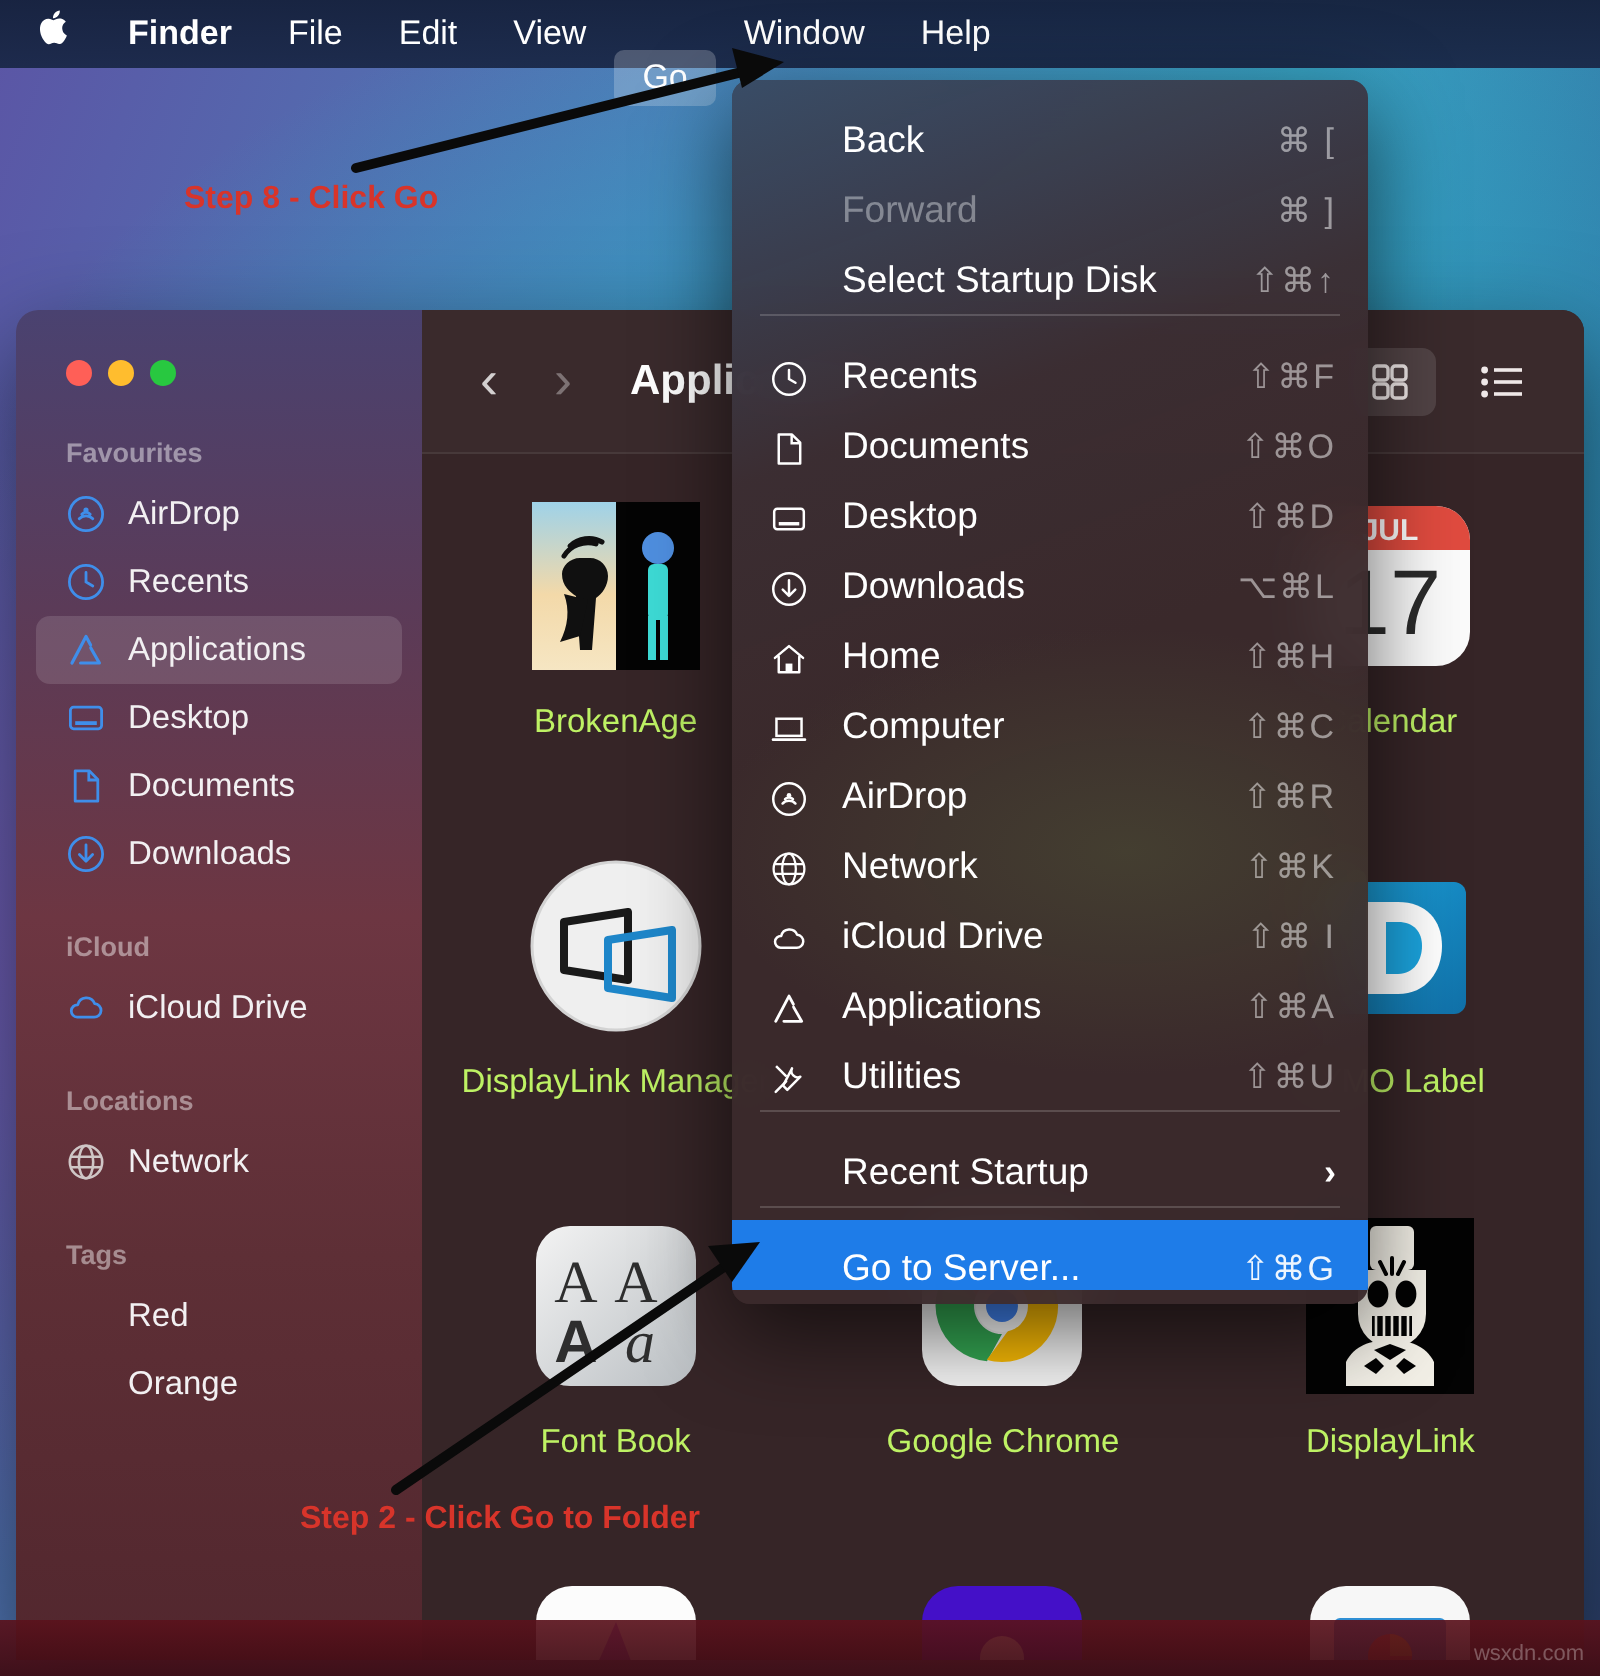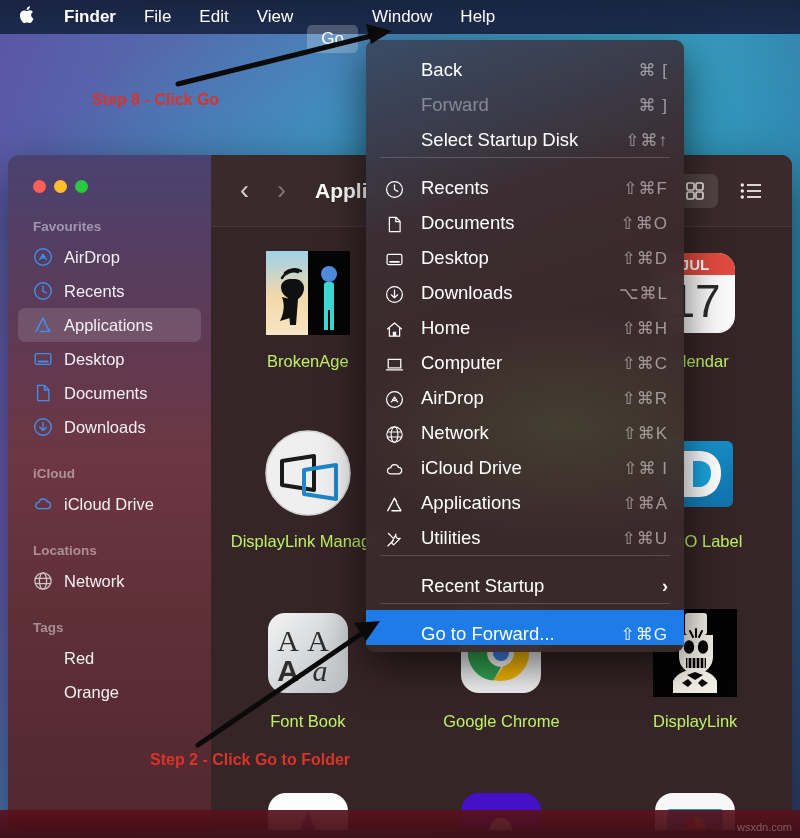--- a/index.html
+++ b/index.html
@@ -659,21 +659,21 @@
     <div class="gm-row">
       <span class="gm-ic spacer"></span>
       <span class="gm-label">Recent Startup</span>
       <span class="gm-arrow">›</span>
     </div>
 
     <div class="gm-sep"></div>
 
     <div class="gm-row hl">
       <span class="gm-ic spacer"></span>
-      <span class="gm-label">Go to Forward...</span>
+      <span class="gm-label">Go to Server...</span>
       <span class="gm-key">⇧⌘G</span>
     </div>
 
   </div>
 
   <svg class="arrowsvg" style="left:0; top:0;" width="800" height="838">
     <line x1="178" y1="84" x2="383" y2="33" stroke="#0a0a0a" stroke-width="5" stroke-linecap="round"></line>
     <polygon points="392,31 366,24 371,44" fill="#0a0a0a"></polygon>
     <line x1="198" y1="745" x2="370" y2="628" stroke="#0a0a0a" stroke-width="5" stroke-linecap="round"></line>
     <polygon points="380,621 354,623 366,641" fill="#0a0a0a"></polygon>

